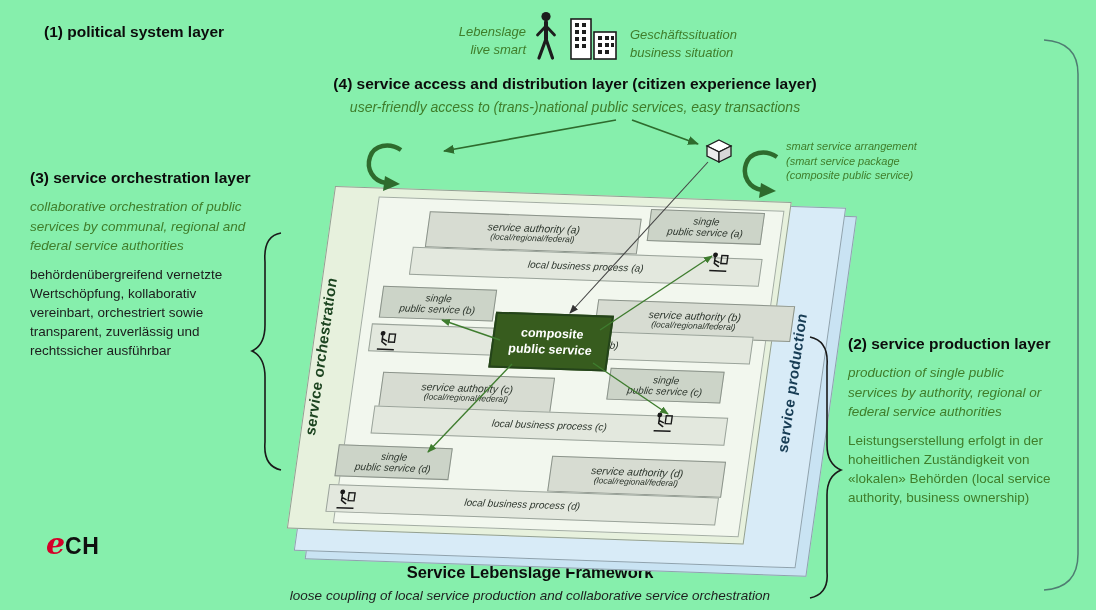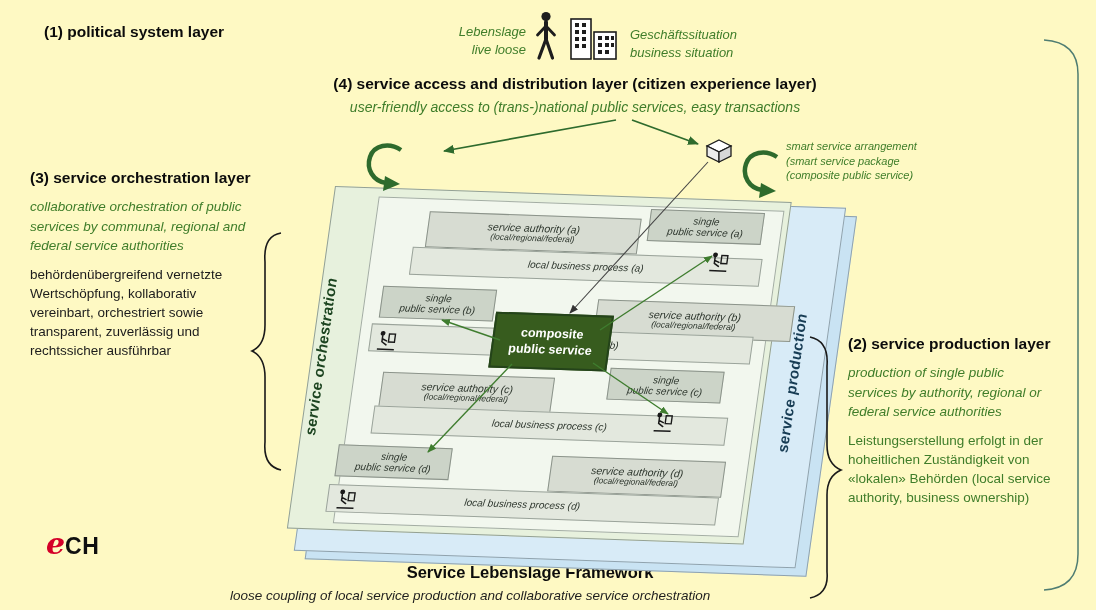--- a/index.html
+++ b/index.html
@@ -1,16 +1,16 @@
 <!DOCTYPE html>
 <html><head>
 <meta charset="utf-8">
 <style>
   html,body { margin:0; padding:0; background:#fff; }
-  .canvas { position:relative; width:1096px; height:610px; background:#fef9c3;
+  .canvas { position:relative; width:1096px; height:610px; background:#86efac;
             font-family:"Liberation Sans", sans-serif; overflow:hidden; }
 
   
   .abs { position:absolute; }
   .bold-title { font-weight:bold; font-size:15.5px; color:#0c0c0c; line-height:1.25; }
   .green-it { color:#3f7d2a; font-style:italic; }
 
   .political { left:44px; top:22px; }
   .live-event { left:428px; top:23px; width:98px; text-align:right; font-size:13px; line-height:1.35; }
   .business-situation { left:630px; top:26px; width:190px; font-size:13px; line-height:1.35; }
@@ -20,21 +20,21 @@
 
   .panel { z-index:20; }
   .panel-left  { left:30px;  top:168px; width:230px; }
   .panel-right { left:848px; top:334px; width:208px; }
   .panel p { margin:10px 0 0 0; font-size:13.5px; line-height:1.42; }
   .panel p.intl { color:#3f7d2a; font-style:italic; }
   .panel-left  p.local { color:#1c1c1c; }
   .panel-right p.local { color:#3f7d2a; }
 
   .footer-title { left:320px; top:563px; width:420px; text-align:center; font-weight:bold; font-size:16.5px; color:#0c0c0c; }
-  .footer-sub   { left:230px; top:588px; width:600px; font-style:italic; font-size:13.5px; color:#1e1e1e; }
+  .footer-sub   { left:230px; top:588px; width:600px; text-align:center; font-style:italic; font-size:13.5px; color:#1e1e1e; }
 
   .logo { left:46px; top:526px; }
   .logo-e  { color:#d40029; font-family:"DejaVu Serif", serif; font-style:italic; font-weight:bold; font-size:30px; }
   .logo-ch { color:#101010; font-weight:bold; font-size:23px; letter-spacing:0.5px; }
 
   
   .sheets { position:absolute; left:335px; top:186px; width:520px; height:372px;
             transform:rotate(2deg) skewX(-6deg); transform-origin:0 0; z-index:10; }
   .sheet { position:absolute; }
   .sheet-blue-back { left:22px; top:12px; width:500px; height:360px; background:#c9e3f3; border:1px solid #8fa2ad; }
@@ -92,21 +92,21 @@
 </style>
 </head>
 <body>
 
 <div class="canvas">
 
   <div class="abs bold-title political">(1) political system layer</div>
 
   <div class="abs green-it live-event">
     <div>Lebenslage</div>
-    <div>live loose</div>
+    <div>live smart</div>
   </div>
 
   <svg class="top-icon person-icon" width="26" height="54" viewBox="0 0 26 54">
     <circle cx="13" cy="6.5" r="4.6" fill="#1d1d1d"></circle>
     <path d="M13 12 L13 29" stroke="#1d1d1d" stroke-width="4" stroke-linecap="round" fill="none"></path>
     <path d="M13 16 L4.5 25 M13 16 L21.5 25" stroke="#1d1d1d" stroke-width="2.8" stroke-linecap="round" fill="none"></path>
     <path d="M13 29 L6 48 M13 29 L19.5 48" stroke="#1d1d1d" stroke-width="3.2" stroke-linecap="round" fill="none"></path>
   </svg>
 
   <svg class="top-icon buildings-icon" width="52" height="46" viewBox="0 0 52 46">

